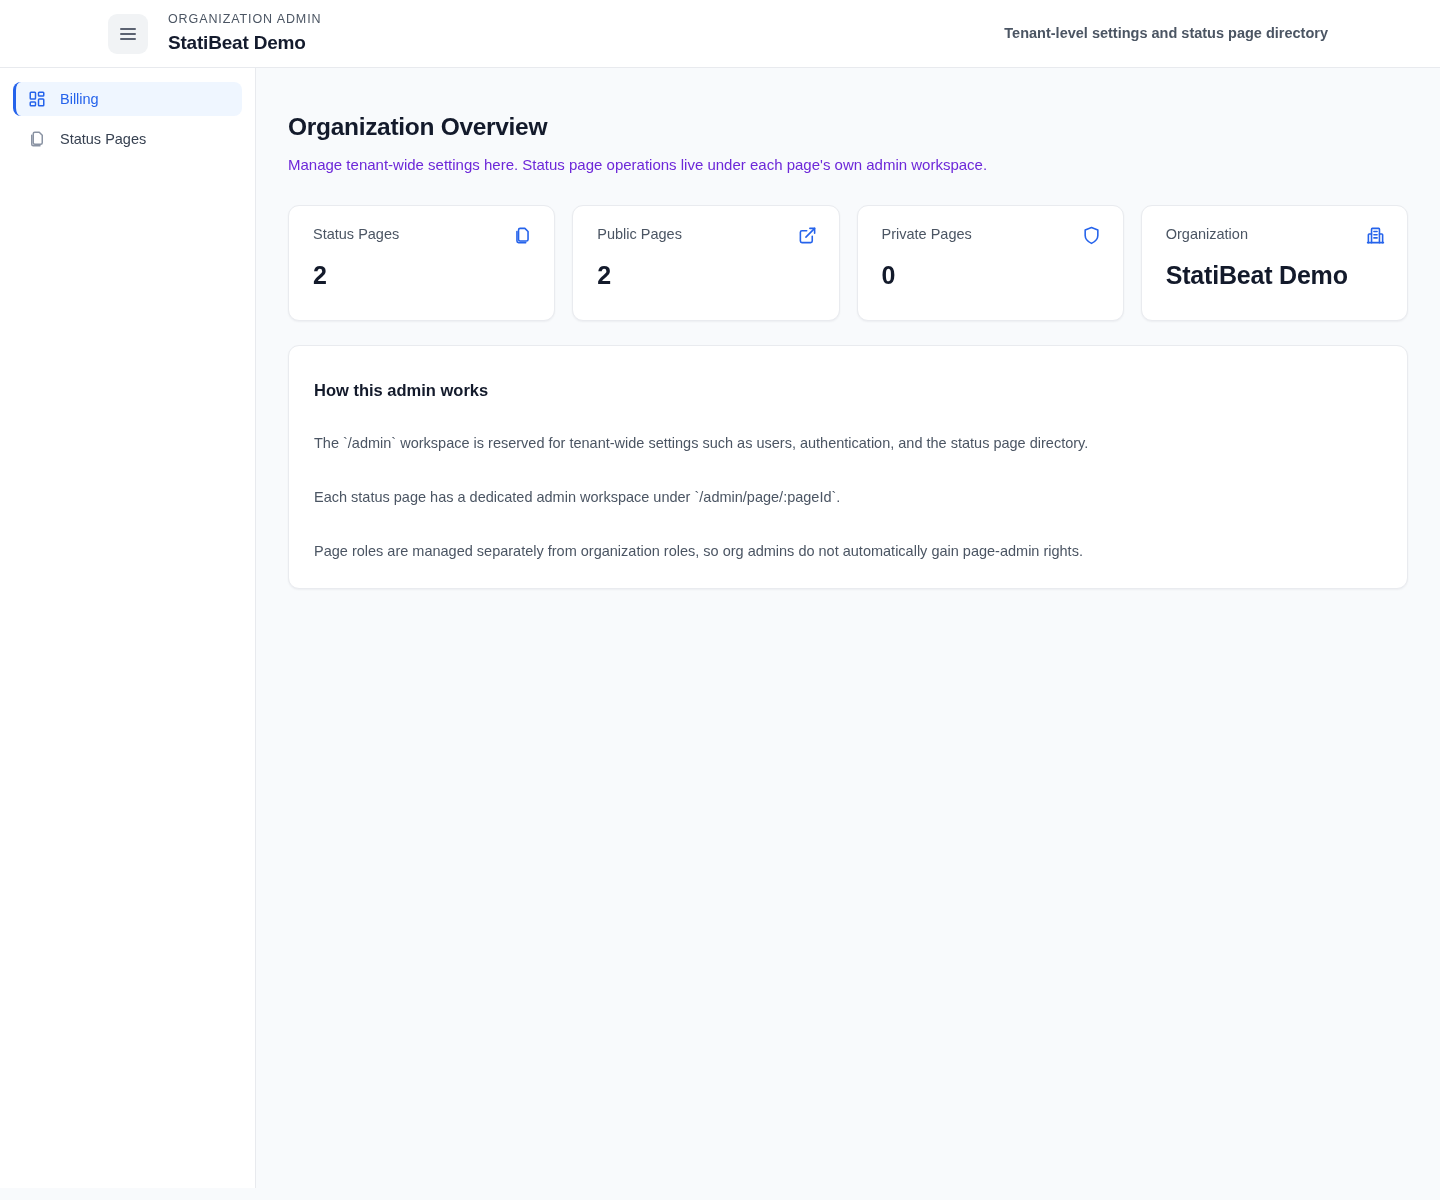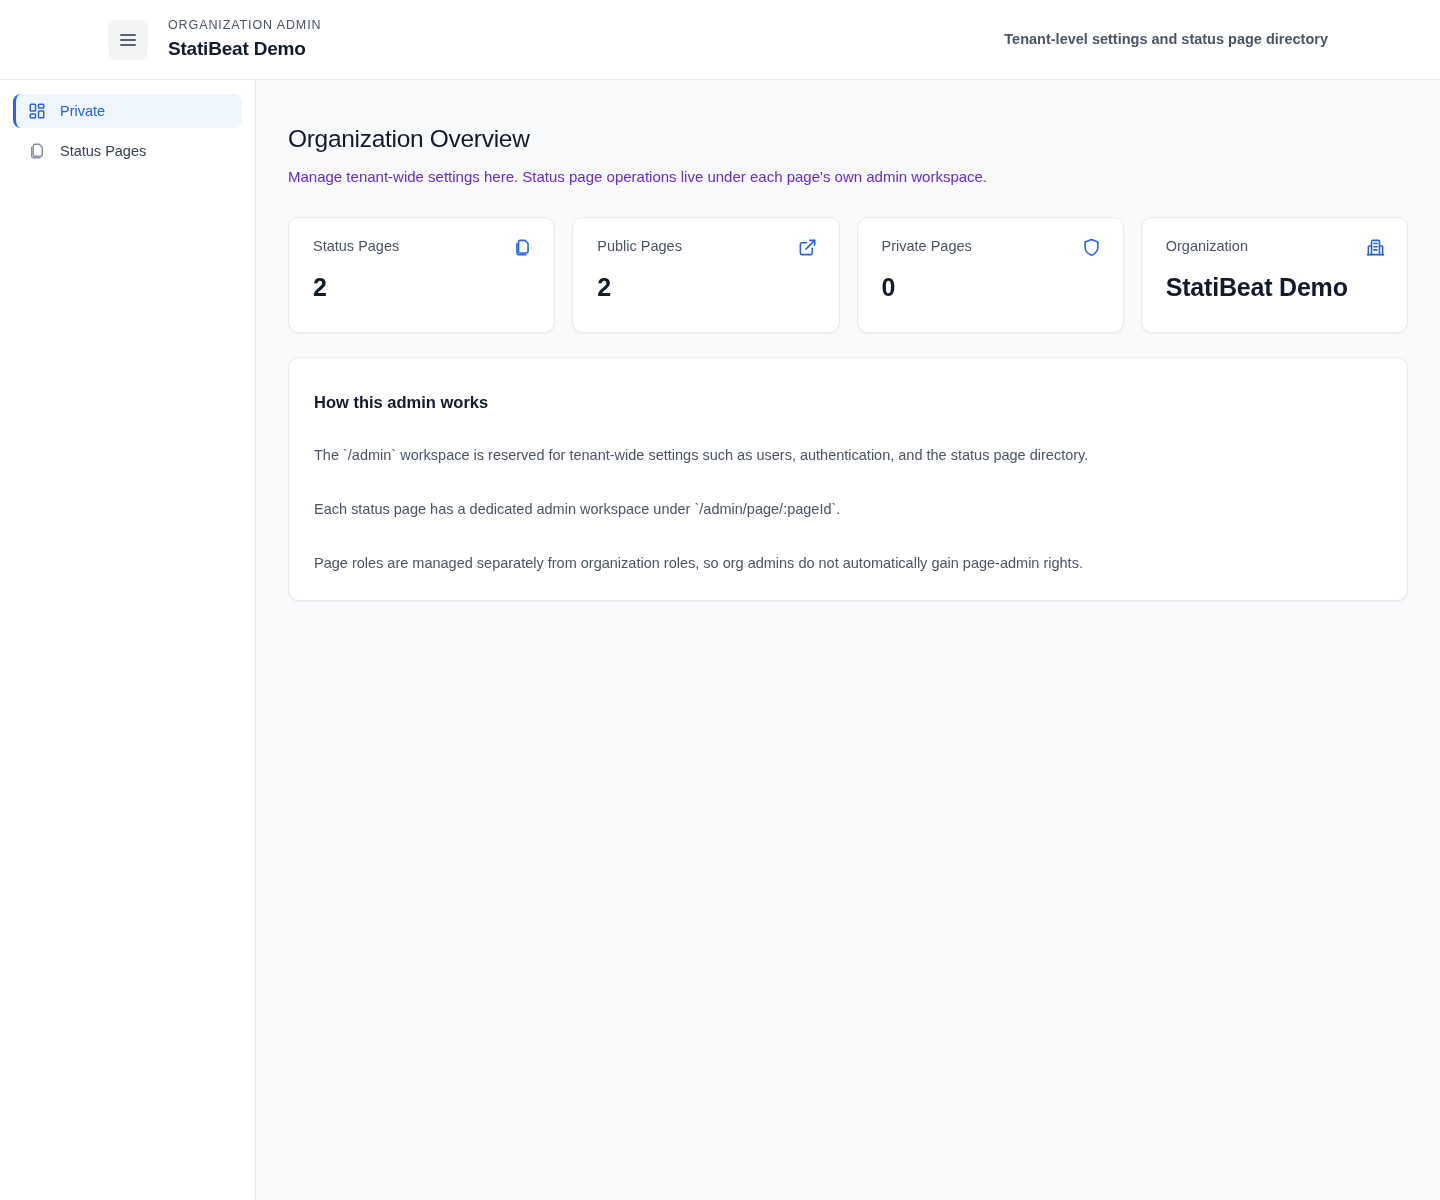--- a/index.html
+++ b/index.html
@@ -7,21 +7,21 @@
   html, body {
     width: 1440px;
     height: 1200px;
     background: #f8fafc;
     font-family: "Liberation Sans", sans-serif;
     -webkit-font-smoothing: antialiased;
   }
 
   
   .app-header {
-    height: 80px;
+    height: 68px;
     background: #ffffff;
     border-bottom: 1px solid #e8eaee;
     display: flex;
     align-items: center;
     padding: 0 112px 0 108px;
     position: relative;
   }
 
   .menu-button {
     width: 40px;
@@ -123,21 +123,21 @@
 
   
   .main {
     flex: 1;
     background: #f8fafc;
     padding: 44px 32px 0 32px;
   }
 
   .page-title {
     font-size: 24.5px;
-    font-weight: 400;
+    font-weight: 700;
     color: #131a2b;
     letter-spacing: -0.3px;
     line-height: 1.2;
   }
 
   .page-subtitle {
     margin-top: 14px;
     font-size: 15px;
     color: #6d28d9;
     line-height: 1.35;
@@ -238,21 +238,21 @@
 
     <div class="nav-item active">
       <span class="ico">
         <svg viewBox="0 0 24 24" fill="none" stroke="currentColor" stroke-width="2" stroke-linecap="round" stroke-linejoin="round">
           <rect x="3" y="3" width="7" height="9" rx="1"></rect>
           <rect x="14" y="3" width="7" height="5" rx="1"></rect>
           <rect x="14" y="12" width="7" height="9" rx="1"></rect>
           <rect x="3" y="16" width="7" height="5" rx="1"></rect>
         </svg>
       </span>
-      <span class="nav-label">Private</span>
+      <span class="nav-label">Billing</span>
     </div>
 
 
     <div class="nav-item">
       <span class="ico">
         <svg viewBox="0 0 24 24" fill="none" stroke="currentColor" stroke-width="2" stroke-linecap="round" stroke-linejoin="round">
           <path d="M9 3h6l4 4v10a2 2 0 0 1-2 2H9a2 2 0 0 1-2-2V5a2 2 0 0 1 2-2z"></path>
           <path d="M5 7v12a2 2 0 0 0 2 2h9"></path>
         </svg>
       </span>

